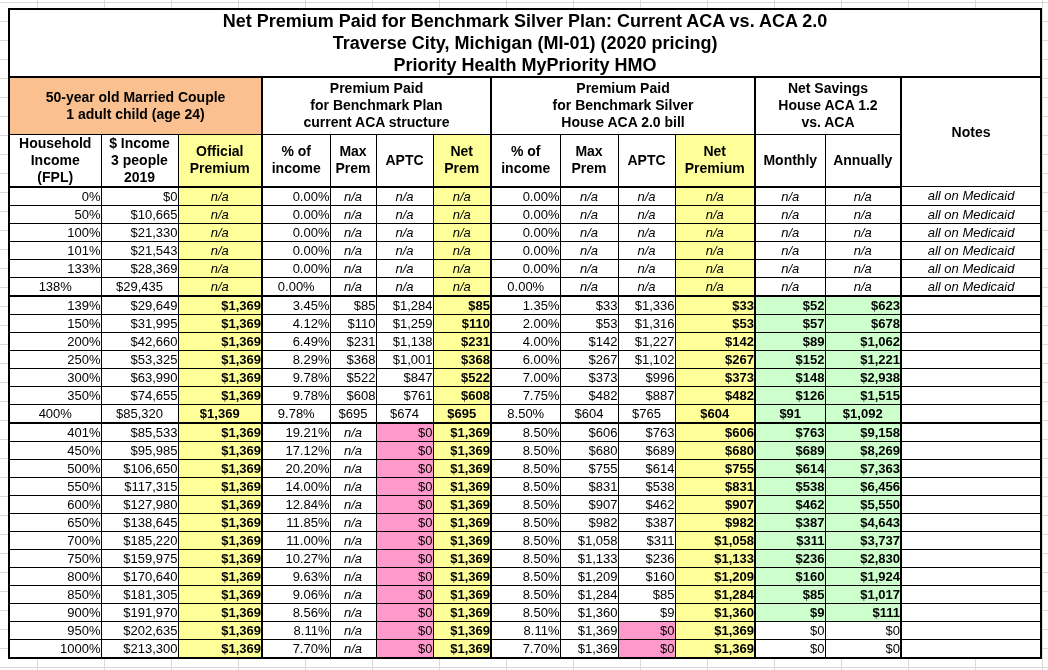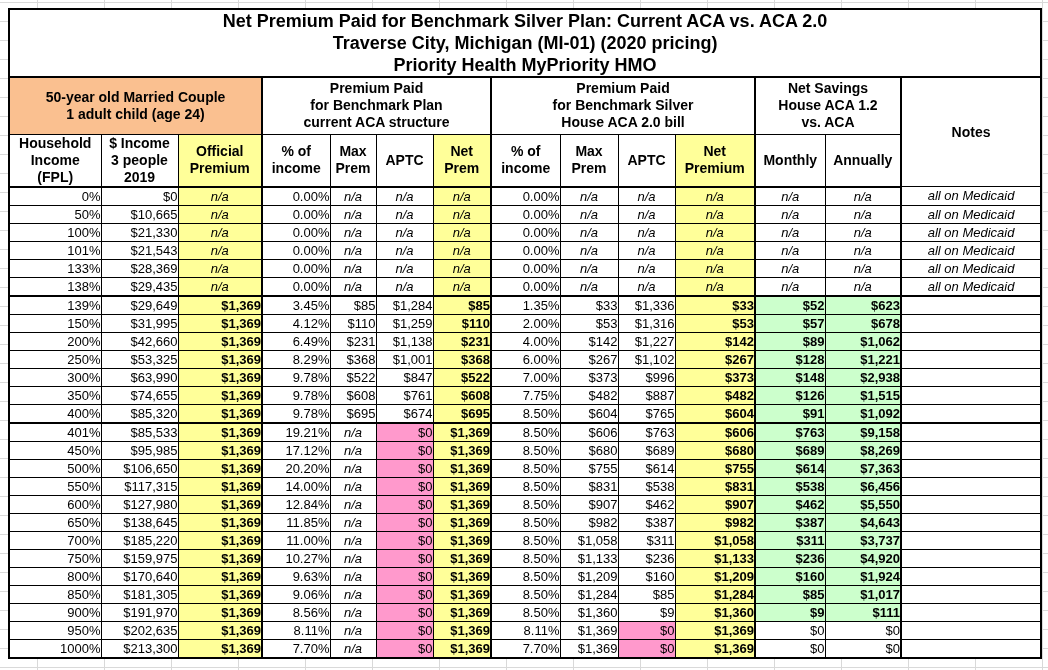--- a/index.html
+++ b/index.html
@@ -43,21 +43,21 @@
   tbody td{font-size:13px;line-height:17px;vertical-align:middle;white-space:nowrap;}
   .num{text-align:right;padding-right:3px;}
   .bold{font-weight:bold;}
   .ital{}
   .na{text-align:center;font-style:italic;}
   .note{text-align:center;font-style:italic;}
   .yellow{background:var(--yellow);}
   .pink{background:var(--pink);}
   .green{background:var(--green);}
   .bl2{border-left-width:2px !important;}
-  tr.bb2 td{border-bottom-width:2px;}
+  tr.bb2 td{border-bottom-width:2px;text-align:center;}
 </style>
 </head>
 <body>
 
 <div class="sheet">
   <div class="gridlines"></div>
   <table class="tbl">
     <colgroup id="colgroup">
         <col style="width: 92px;">
         <col style="width: 77px;">
@@ -273,21 +273,21 @@
           <td class="num">$53,325</td>
           <td class="yellow num bold">$1,369</td>
           <td class="num bl2">8.29%</td>
           <td class="num">$368</td>
           <td class="num">$1,001</td>
           <td class="yellow num bold">$368</td>
           <td class="num bl2">6.00%</td>
           <td class="num">$267</td>
           <td class="num">$1,102</td>
           <td class="yellow num bold">$267</td>
-          <td class="green num bold bl2">$128</td>
+          <td class="green num bold bl2">$152</td>
           <td class="green num bold">$1,221</td>
           <td class="bl2"></td>
         </tr>
         <tr>
           <td class="num">300%</td>
           <td class="num">$63,990</td>
           <td class="yellow num bold">$1,369</td>
           <td class="num bl2">9.78%</td>
           <td class="num">$522</td>
           <td class="num">$847</td>
@@ -450,21 +450,21 @@
           <td class="yellow num bold">$1,369</td>
           <td class="num ital bl2">10.27%</td>
           <td class="na">n/a</td>
           <td class="pink num ital">$0</td>
           <td class="yellow num bold">$1,369</td>
           <td class="num bl2">8.50%</td>
           <td class="num">$1,133</td>
           <td class="num">$236</td>
           <td class="yellow num bold">$1,133</td>
           <td class="green num bold bl2">$236</td>
-          <td class="green num bold">$4,920</td>
+          <td class="green num bold">$2,830</td>
           <td class="bl2"></td>
         </tr>
         <tr>
           <td class="num">800%</td>
           <td class="num">$170,640</td>
           <td class="yellow num bold">$1,369</td>
           <td class="num ital bl2">9.63%</td>
           <td class="na">n/a</td>
           <td class="pink num ital">$0</td>
           <td class="yellow num bold">$1,369</td>

